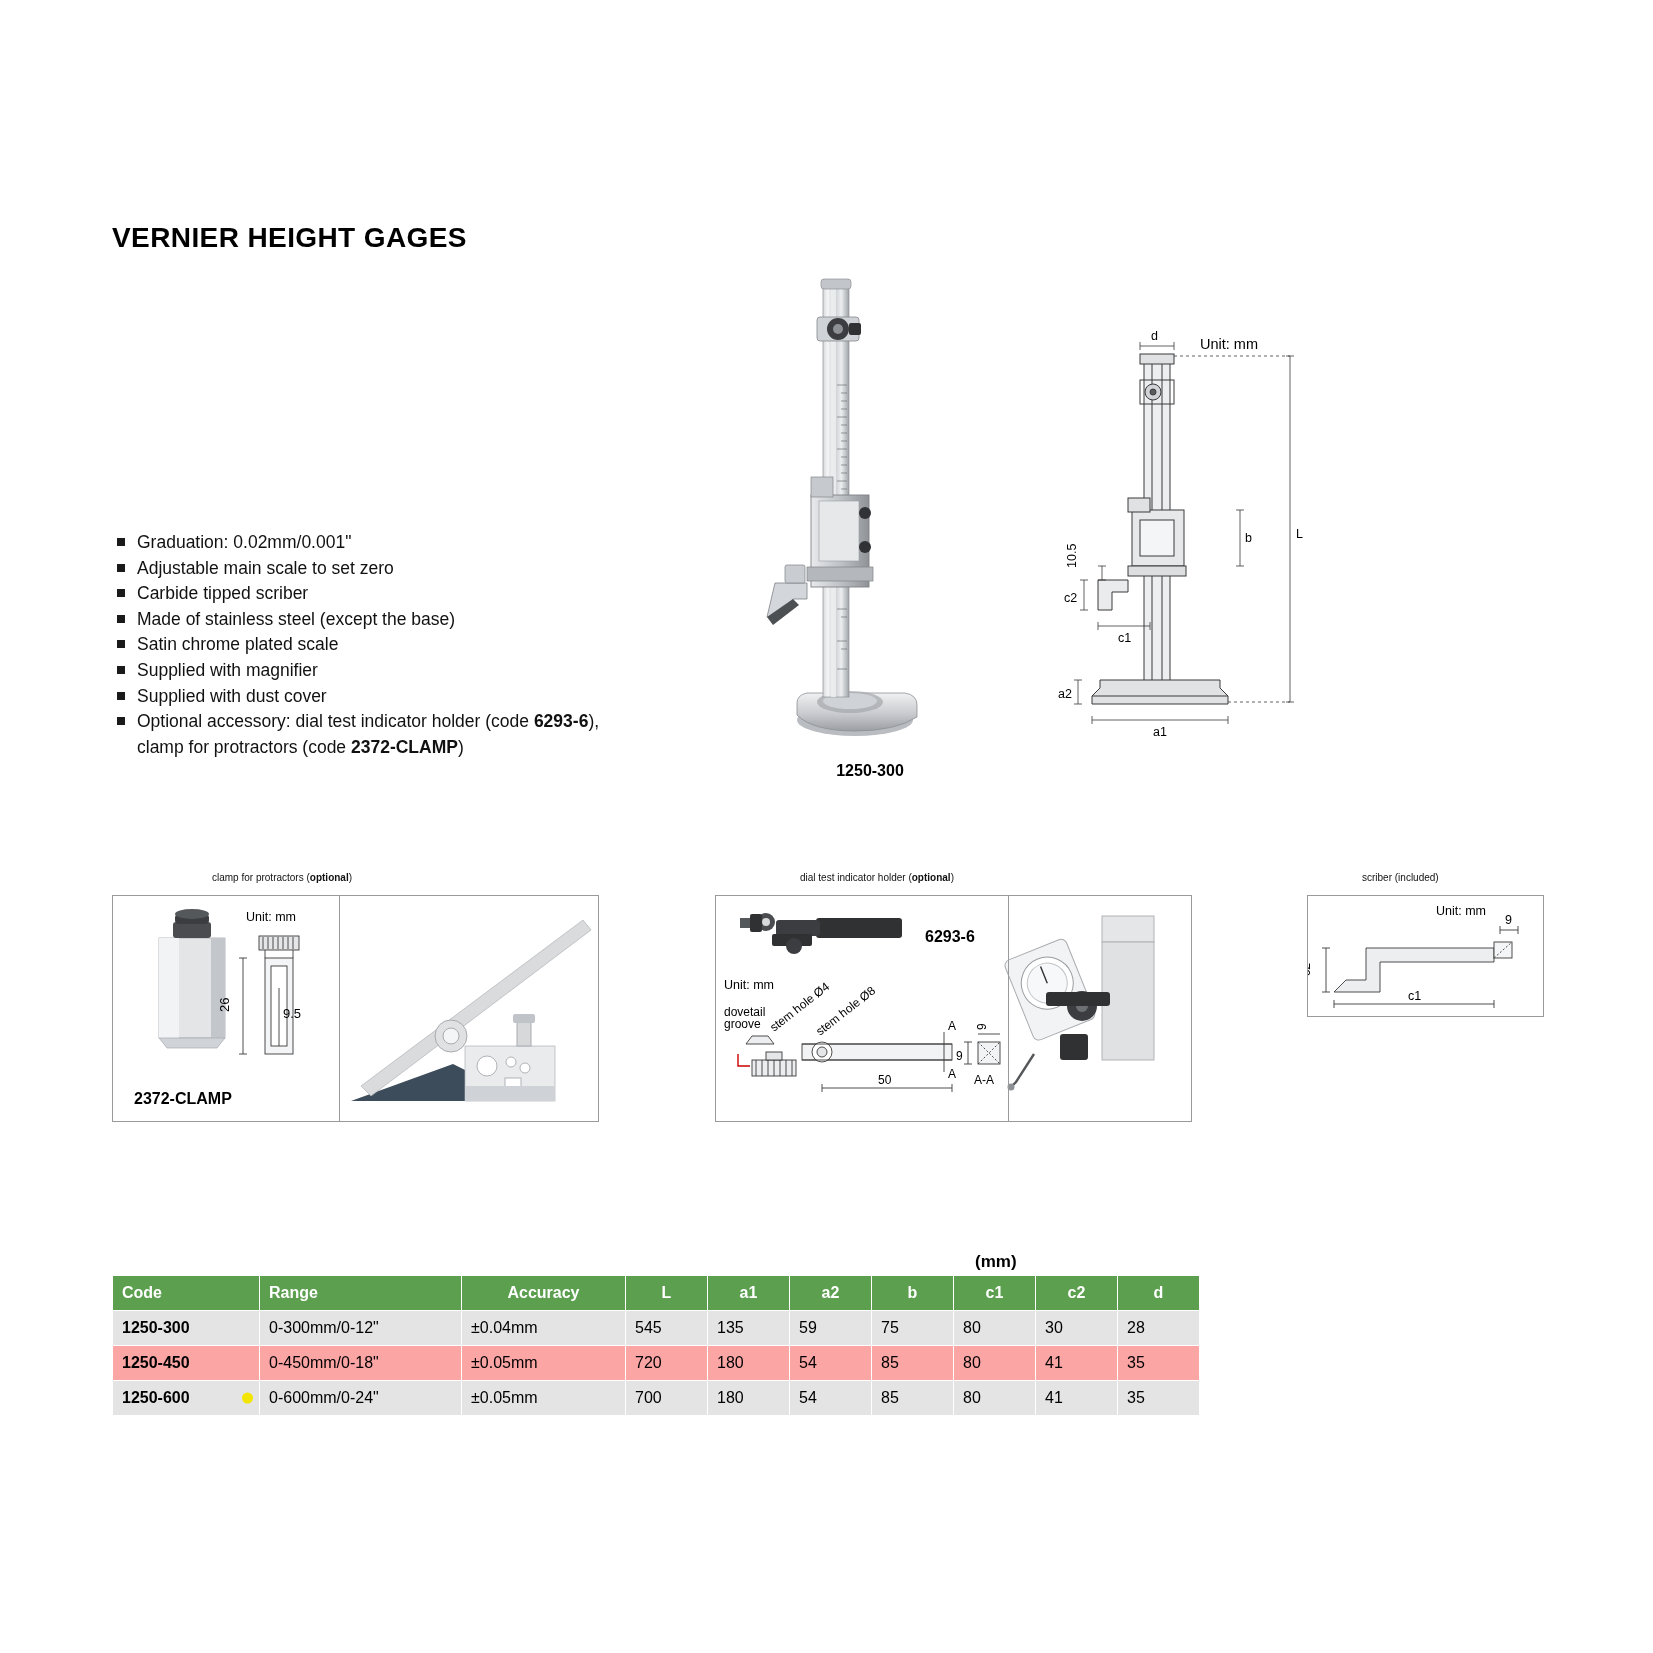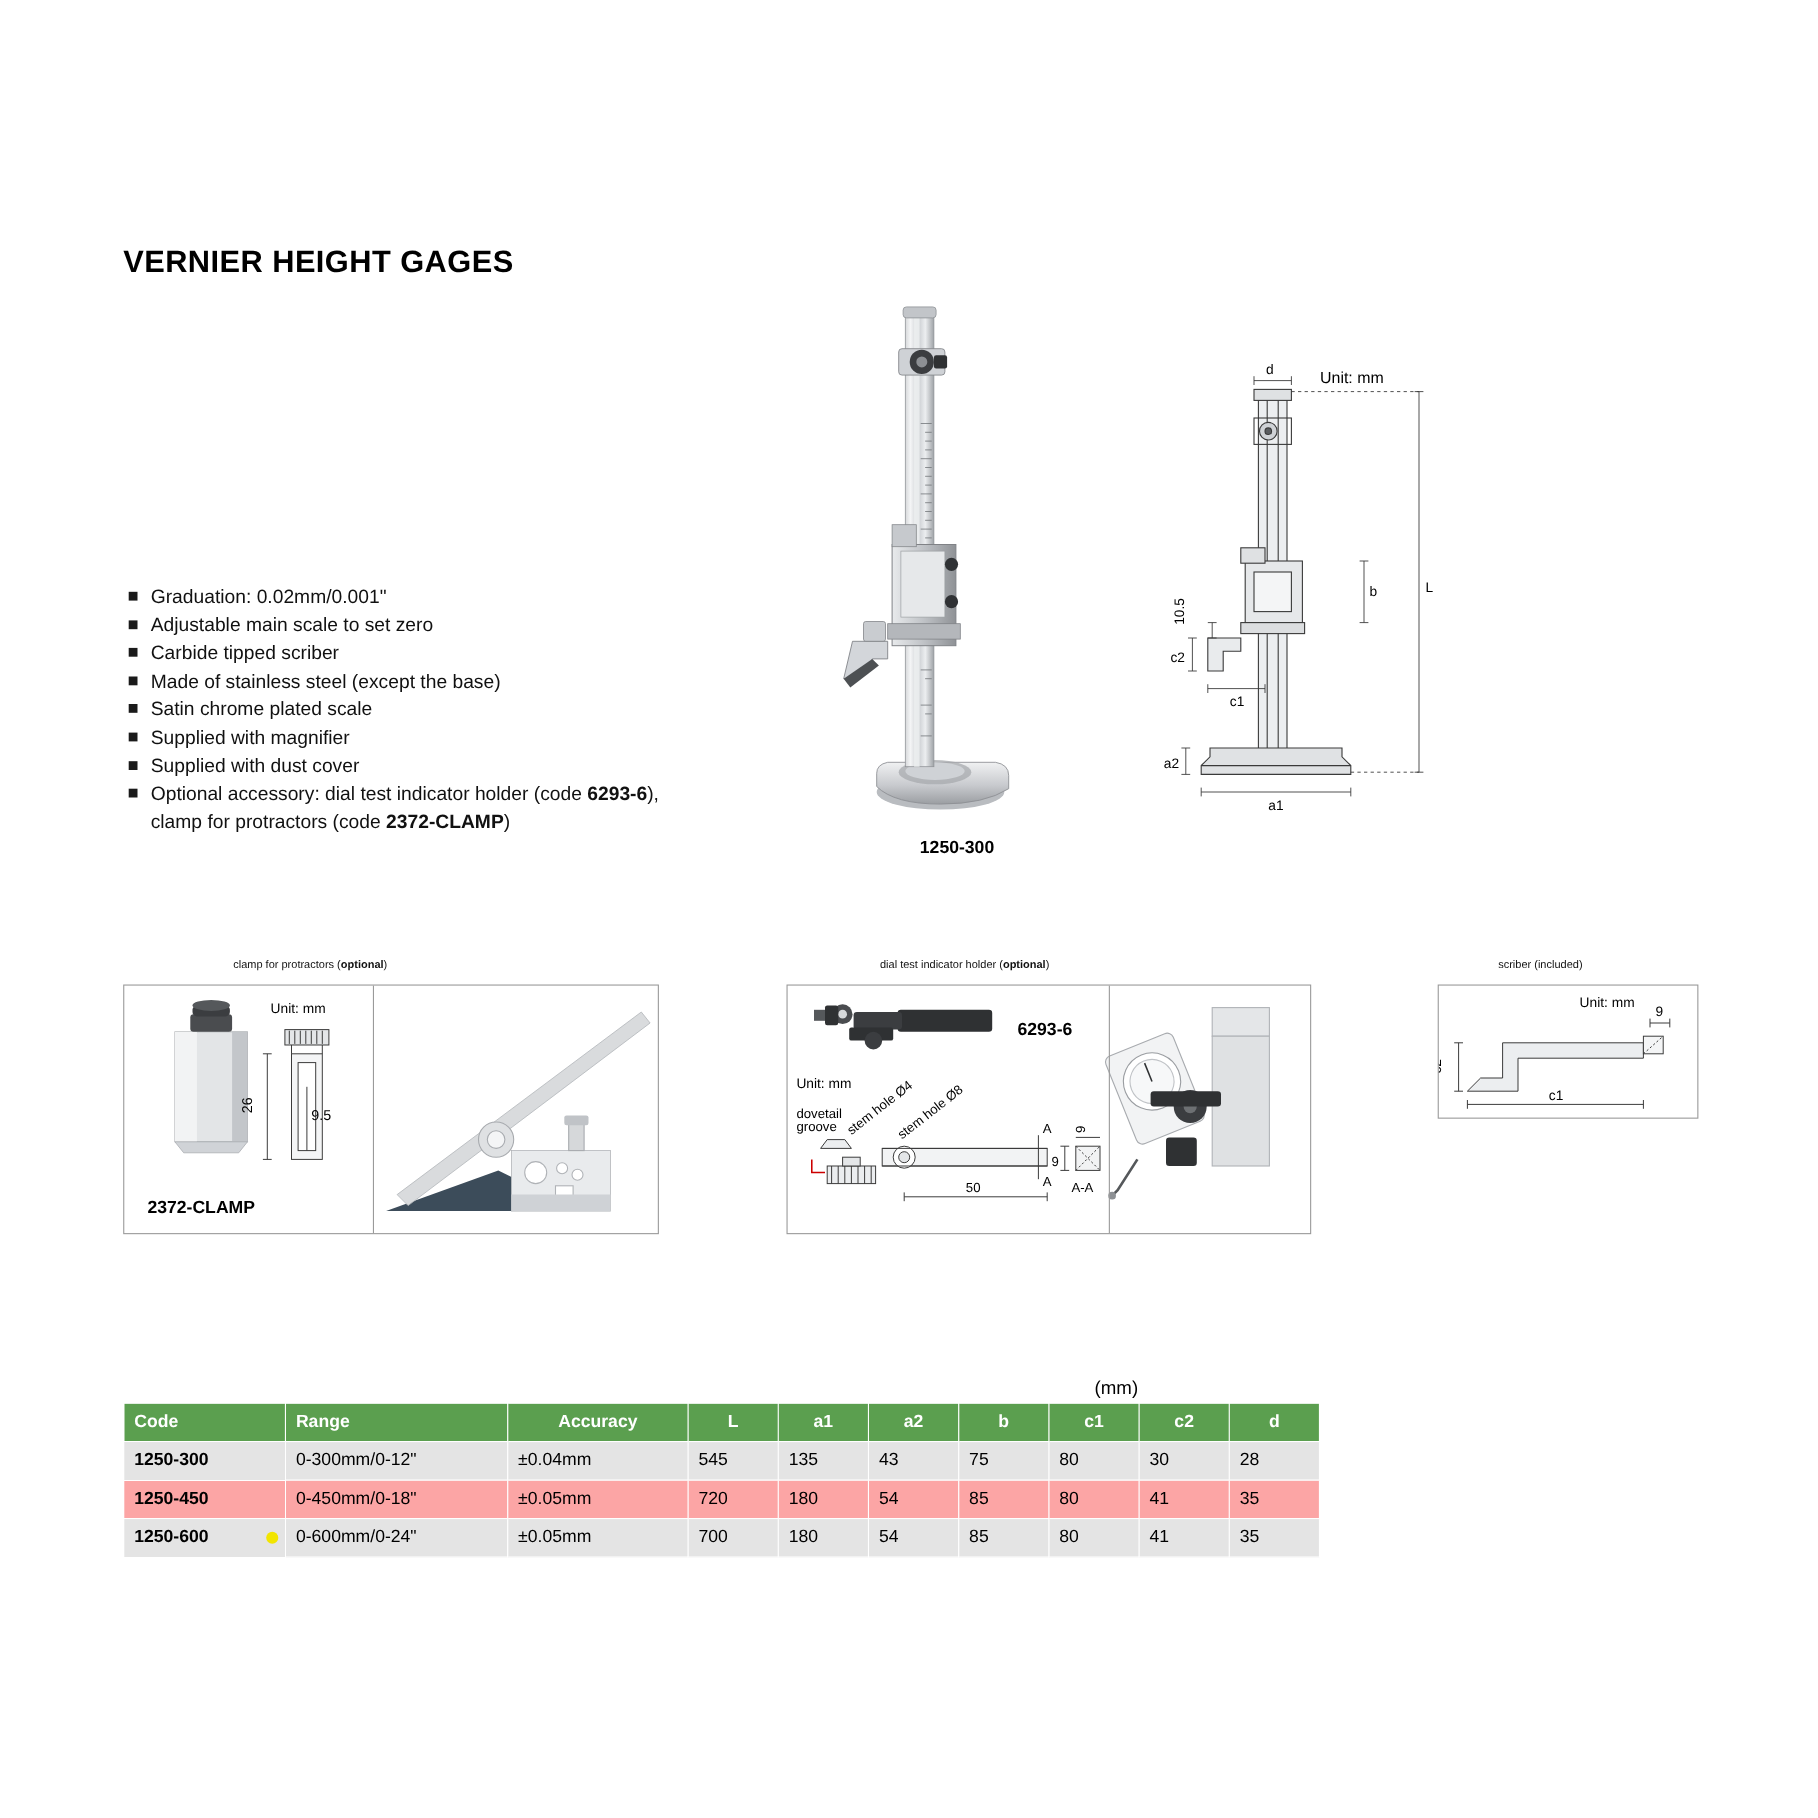--- a/index.html
+++ b/index.html
@@ -48,21 +48,21 @@
     position:absolute;border:1px solid #9a9a9a;background:#fff;
   }
   .panel-inner-div{position:absolute;top:0;bottom:0;width:1px;background:#9a9a9a;}
 
   .code-2372{position:absolute;left:134px;top:1090px;font-size:16px;font-weight:bold;}
   .code-6293{position:absolute;left:925px;top:928px;font-size:16px;font-weight:bold;}
 
   .small-unit{position:absolute;font-size:12.5px;}
 
   
-  .mm-label{position:absolute;left:975px;top:1252px;font-size:17px;font-weight:normal;margin-left:20px;}
+  .mm-label{position:absolute;left:975px;top:1252px;font-size:17px;font-weight:bold;}
   table.spec{
     position:absolute;left:112px;top:1275px;border-collapse:collapse;
     font-size:16px;
   }
   table.spec th{
     background:#5b9f4f;color:#fff;font-weight:bold;text-align:left;
     padding:6px 9px;border:1px solid #fff;height:22px;
   }
   table.spec th.c{text-align:center;}
   table.spec td{
@@ -475,21 +475,21 @@
         <th style="width:63px" class="c">d</th>
       </tr>
     </thead>
     <tbody>
       <tr class="odd">
         <td class="code">1250-300</td>
         <td>0-300mm/0-12"</td>
         <td class="num">±0.04mm</td>
         <td class="num">545</td>
         <td class="num">135</td>
-        <td class="num">43</td>
+        <td class="num">59</td>
         <td class="num">75</td>
         <td class="num">80</td>
         <td class="num">30</td>
         <td class="num">28</td>
       </tr>
       <tr class="even">
         <td class="code">1250-450</td>
         <td>0-450mm/0-18"</td>
         <td class="num">±0.05mm</td>
         <td class="num">720</td>

